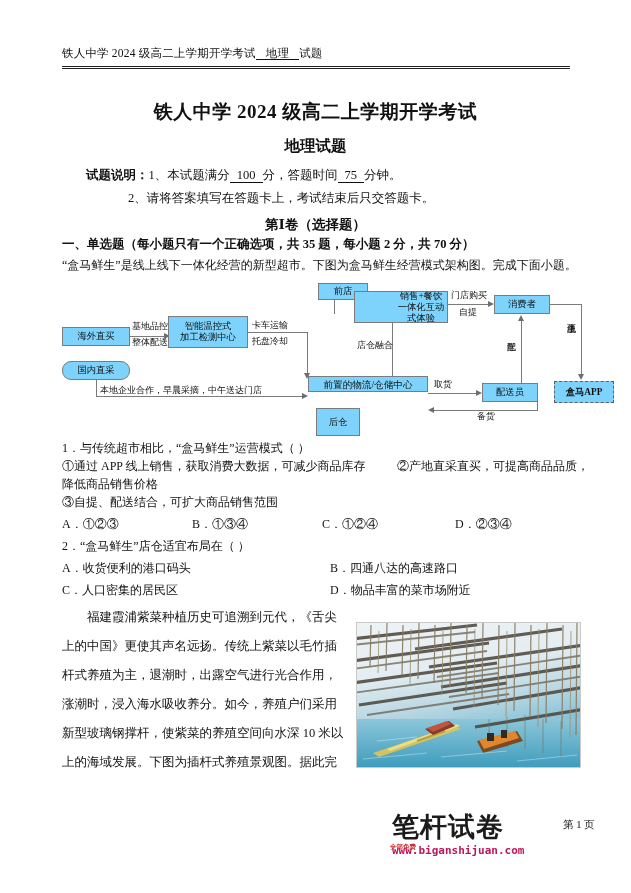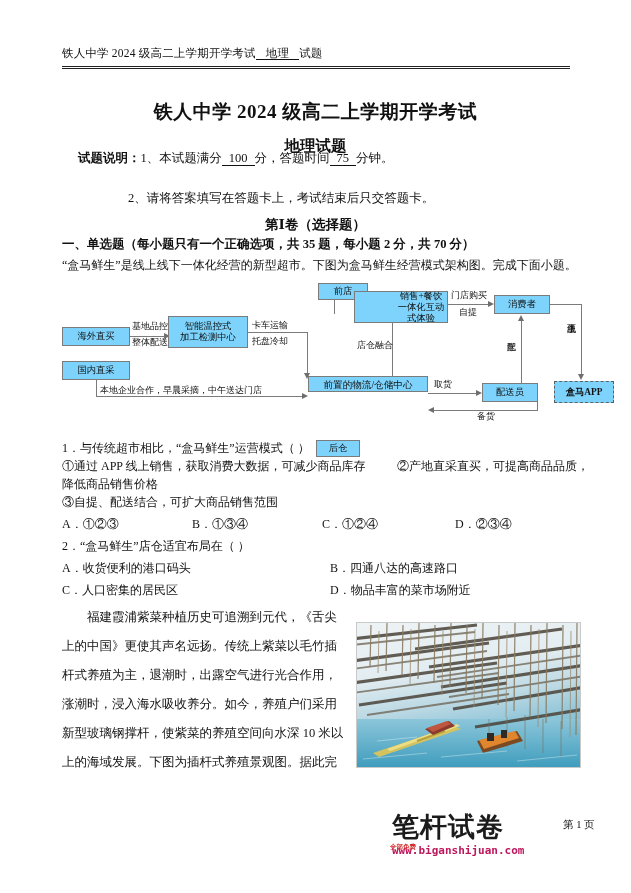--- a/index.html
+++ b/index.html
@@ -26,21 +26,21 @@
                        border-top:1px solid #222; }
 
   
   .title1 { position:absolute; left:0; top:99px; width:631px; text-align:center;
             font-size:19px; font-weight:bold; letter-spacing:.5px; }
   .title2 { position:absolute; left:0; top:136px; width:631px; text-align:center;
             font-size:15.5px; font-weight:bold; }
 
   .note { position:absolute; left:78px; font-size:12.5px; white-space:nowrap; }
   .note b { font-weight:bold; }
-  .note1 { top:150px; }
+  .note1 { top:167px;margin-left:8px; }
   .note2 { top:190px; left:128px; }
   .blank { border-bottom:1px solid #111; padding:0 7px; }
 
   .juan1 { position:absolute; left:0; top:216px; width:631px; text-align:center;
            font-size:13.5px; font-weight:bold; }
   .sect1 { position:absolute; left:62px; top:236px; font-size:12.5px;
            font-weight:bold; white-space:nowrap;}
   .intro { position:absolute; left:62px; top:257px; width:512px;
            font-size:12px; white-space:nowrap; }
 
@@ -109,21 +109,21 @@
   </div>
   <div class="note note2">2、请将答案填写在答题卡上，考试结束后只交答题卡。</div>
 
   <div class="juan1">第Ⅰ卷（选择题）</div>
   <div class="sect1">一、单选题（每小题只有一个正确选项，共 35 题，每小题 2 分，共 70 分）</div>
   <div class="intro">“盒马鲜生”是线上线下一体化经营的新型超市。下图为盒马鲜生经营模式架构图。完成下面小题。</div>
 
   <div class="flow">
 
     <div class="bx" style="left:0px; top:44px; width:68px; height:19px;">海外直买</div>
-    <div class="bx" style="left:0px; top:78px; width:68px; height:19px;">国内直采</div>
+    <div class="bx" style="left:0px; top:78px; width:68px; height:19px;border-radius:9px;">国内直采</div>
 
     <div class="lbl" style="left:70px; top:38px;">基地品控</div>
     <div class="lbl" style="left:70px; top:54px;">整体配送</div>
     <div class="ln hl" style="left:68px; top:53px; width:36px;"></div>
     <div class="ar ar-r" style="left:102px; top:49.5px;"></div>
 
     <div class="bx" style="left:106px; top:33px; width:80px; height:32px; flex-direction:column;">
       <span>智能温控式</span>
       <span>加工检测中心</span>
     </div>
@@ -160,21 +160,21 @@
     <div class="ln vl" style="left:459px; top:38px; height:62px;"></div>
     <div class="ar ar-u" style="left:456px; top:32px;"></div>
     <div class="lbl vert" style="left:444px; top:52px;">配送</div>
 
     <div class="ln vl" style="left:34px; top:97px; height:16px;"></div>
     <div class="lbl" style="left:38px; top:102px;">本地企业合作，早晨采摘，中午送达门店</div>
     <div class="ln hl" style="left:34px; top:113px; width:208px;"></div>
     <div class="ar ar-r" style="left:240px; top:109.5px;"></div>
 
     <div class="bx" style="left:246px; top:93px; width:120px; height:16px; font-size:9.6px;">前置的物流/仓储中心</div>
-    <div class="bx" style="left:254px; top:125px; width:44px; height:17px;margin-top:32px;">后仓</div>
+    <div class="bx" style="left:254px; top:125px; width:44px; height:28px;">后仓</div>
 
     <div class="lbl" style="left:372px; top:96px;">取货</div>
     <div class="ln hl" style="left:366px; top:110px; width:50px;"></div>
     <div class="ar ar-r" style="left:414px; top:106.5px;"></div>
 
     <div class="bx" style="left:420px; top:100px; width:56px; height:19px;">配送员</div>
 
     <div class="ln vl" style="left:475px; top:119px; height:9px;"></div>
     <div class="ln hl" style="left:372px; top:127px; width:104px;"></div>
     <div class="ar ar-l" style="left:366px; top:123.5px;"></div>

